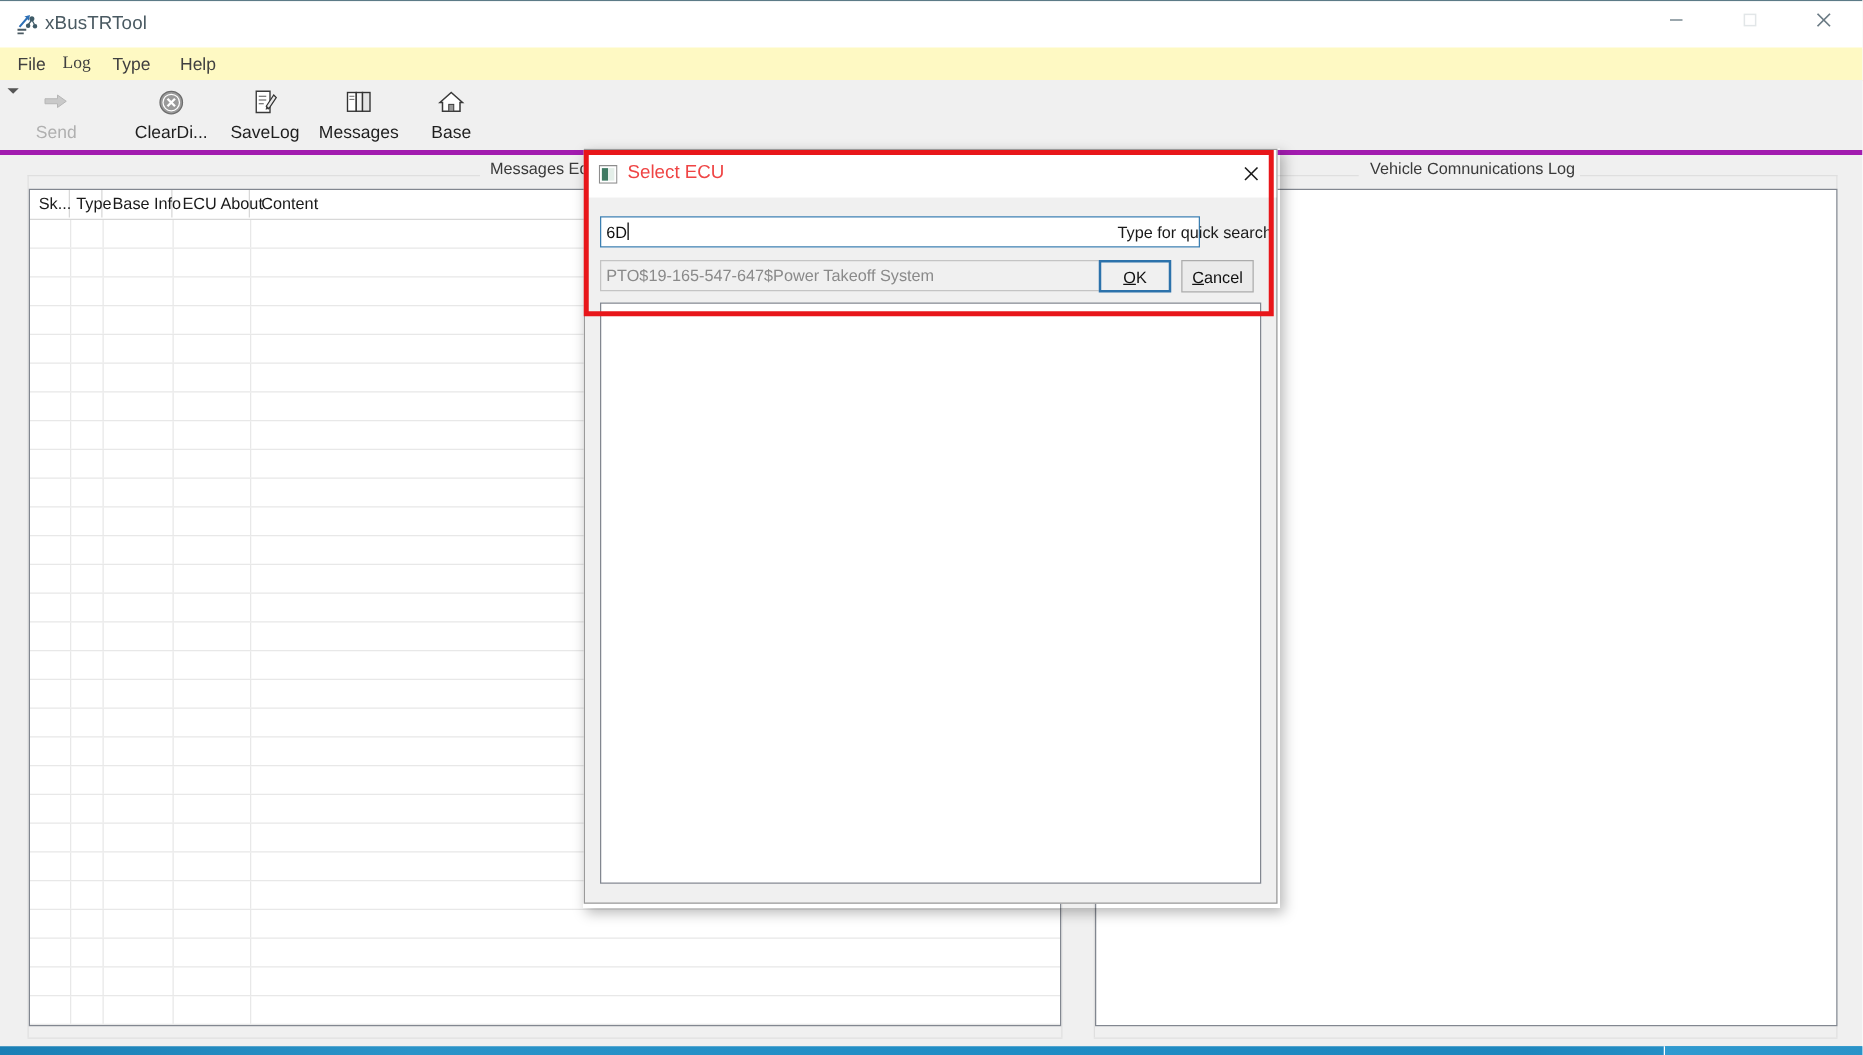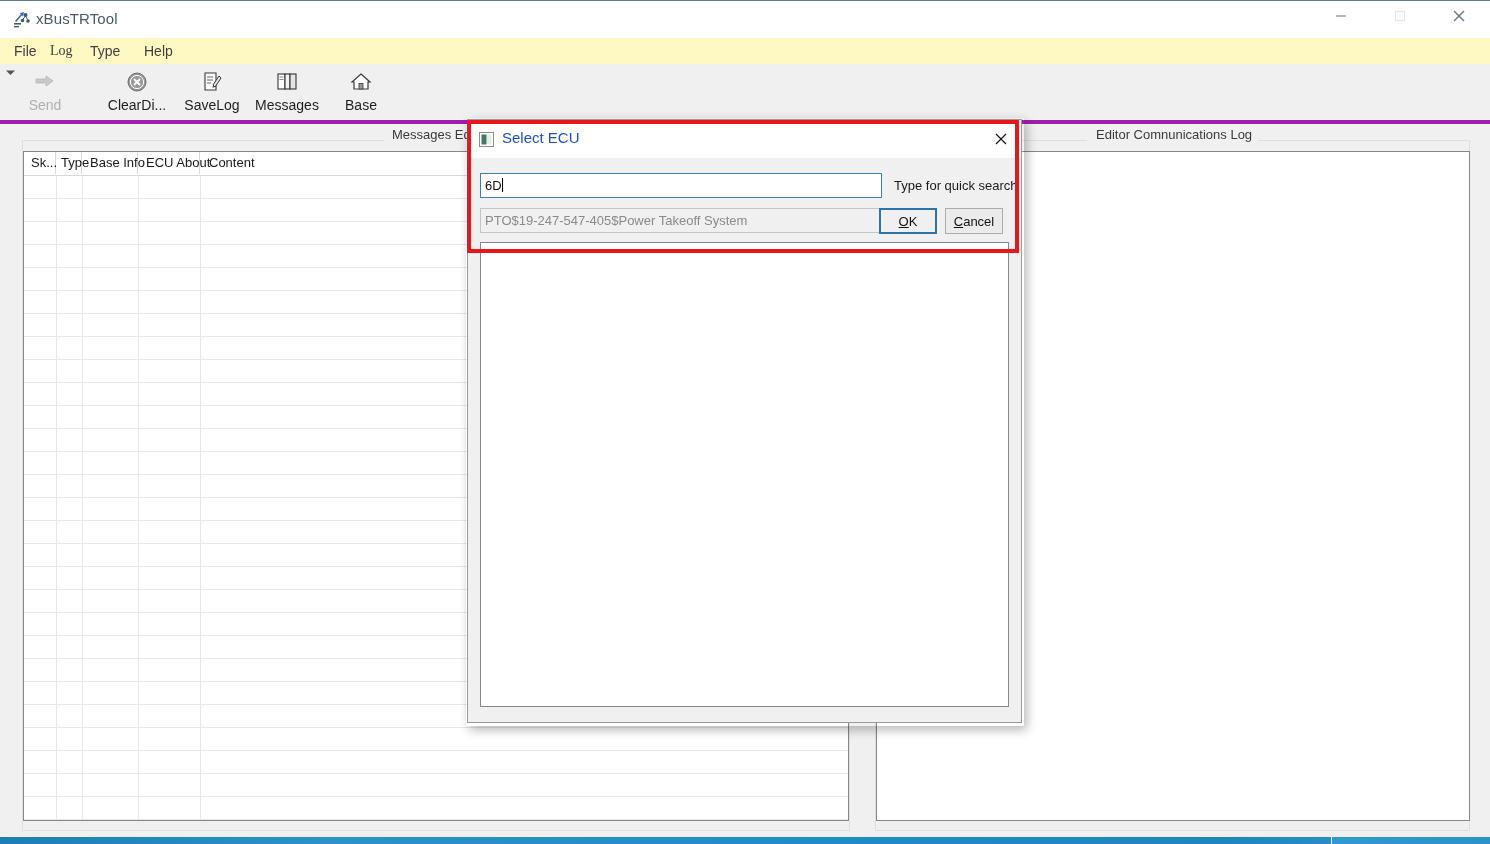--- a/index.html
+++ b/index.html
@@ -273,36 +273,36 @@
   }
   #dlg-icon {
     position: absolute;
     left: 11px; top: 12px;
     width: 15px; height: 15px;
   }
   #dlg-title {
     position: absolute;
     left: 34px; top: 9px;
     font-size: 15px;
-    color: #1d4ed8;
+    color: #ef4444;
     font-family: "Liberation Sans", sans-serif;
     white-space: nowrap;
   }
   #dlg-close {
     position: absolute;
     left: 512px; top: 0;
     width: 41px; height: 38px;
     display: flex;
     align-items: center;
     justify-content: center;
   }
   #dlg-search-input {
     position: absolute;
     left: 12px; top: 53px;
-    width: 402px;
+    width: 480px;
     height: 25px;
     background: #ffffff;
     border: 1px solid #3c7fb1;
     box-sizing: border-box;
     font-family: "Liberation Sans", sans-serif;
     font-size: 13px;
     color: #111111;
     padding: 0 4px;
     line-height: 23px;
     white-space: nowrap;
@@ -506,21 +506,21 @@
   <div class="group-side" id="gs-left-r"></div>
   <div class="group-line" id="gl-left-bot"></div>
 
   <div class="group-line" id="gl-right-a"></div>
   <div class="group-line" id="gl-right-b"></div>
   <div class="group-side" id="gs-right-l"></div>
   <div class="group-side" id="gs-right-r"></div>
   <div class="group-line" id="gl-right-bot"></div>
 
   <div class="panel-caption" id="caption-messages">Messages Editor</div>
-  <div class="panel-caption" id="caption-log">Editor Comnunications Log</div>
+  <div class="panel-caption" id="caption-log">Vehicle Comnunications Log</div>
 
   <div id="messages-table">
     <div id="table-header">
       <div class="th" id="th-sk">Sk...</div>
       <div class="th" id="th-type">Type</div>
       <div class="th" id="th-base">Base Info</div>
       <div class="th" id="th-ecu">ECU About</div>
       <div class="th" id="th-content">Content</div>
     </div>
     <div id="grid-body">
@@ -726,21 +726,21 @@
         <line x1="3" y1="3" x2="13" y2="13" stroke="#1a1a1a" stroke-width="1.3"></line>
         <line x1="13" y1="3" x2="3" y2="13" stroke="#1a1a1a" stroke-width="1.3"></line>
       </svg>
     </div>
   </div>
 
   <div id="dlg-search-input"><span>6D</span><span id="dlg-caret"></span></div>
 
   <div id="dlg-hint">Type for quick search</div>
 
-  <div id="dlg-result-field">PTO$19-247-547-405$Power Takeoff System</div>
+  <div id="dlg-result-field">PTO$19-165-547-647$Power Takeoff System</div>
 
   <div class="dlg-btn" id="dlg-ok">
       <span class="uline">O</span>
       <span>K</span>
     </div>
 
   <div class="dlg-btn" id="dlg-cancel">
       <span class="uline">C</span>
       <span>ancel</span>
     </div>

